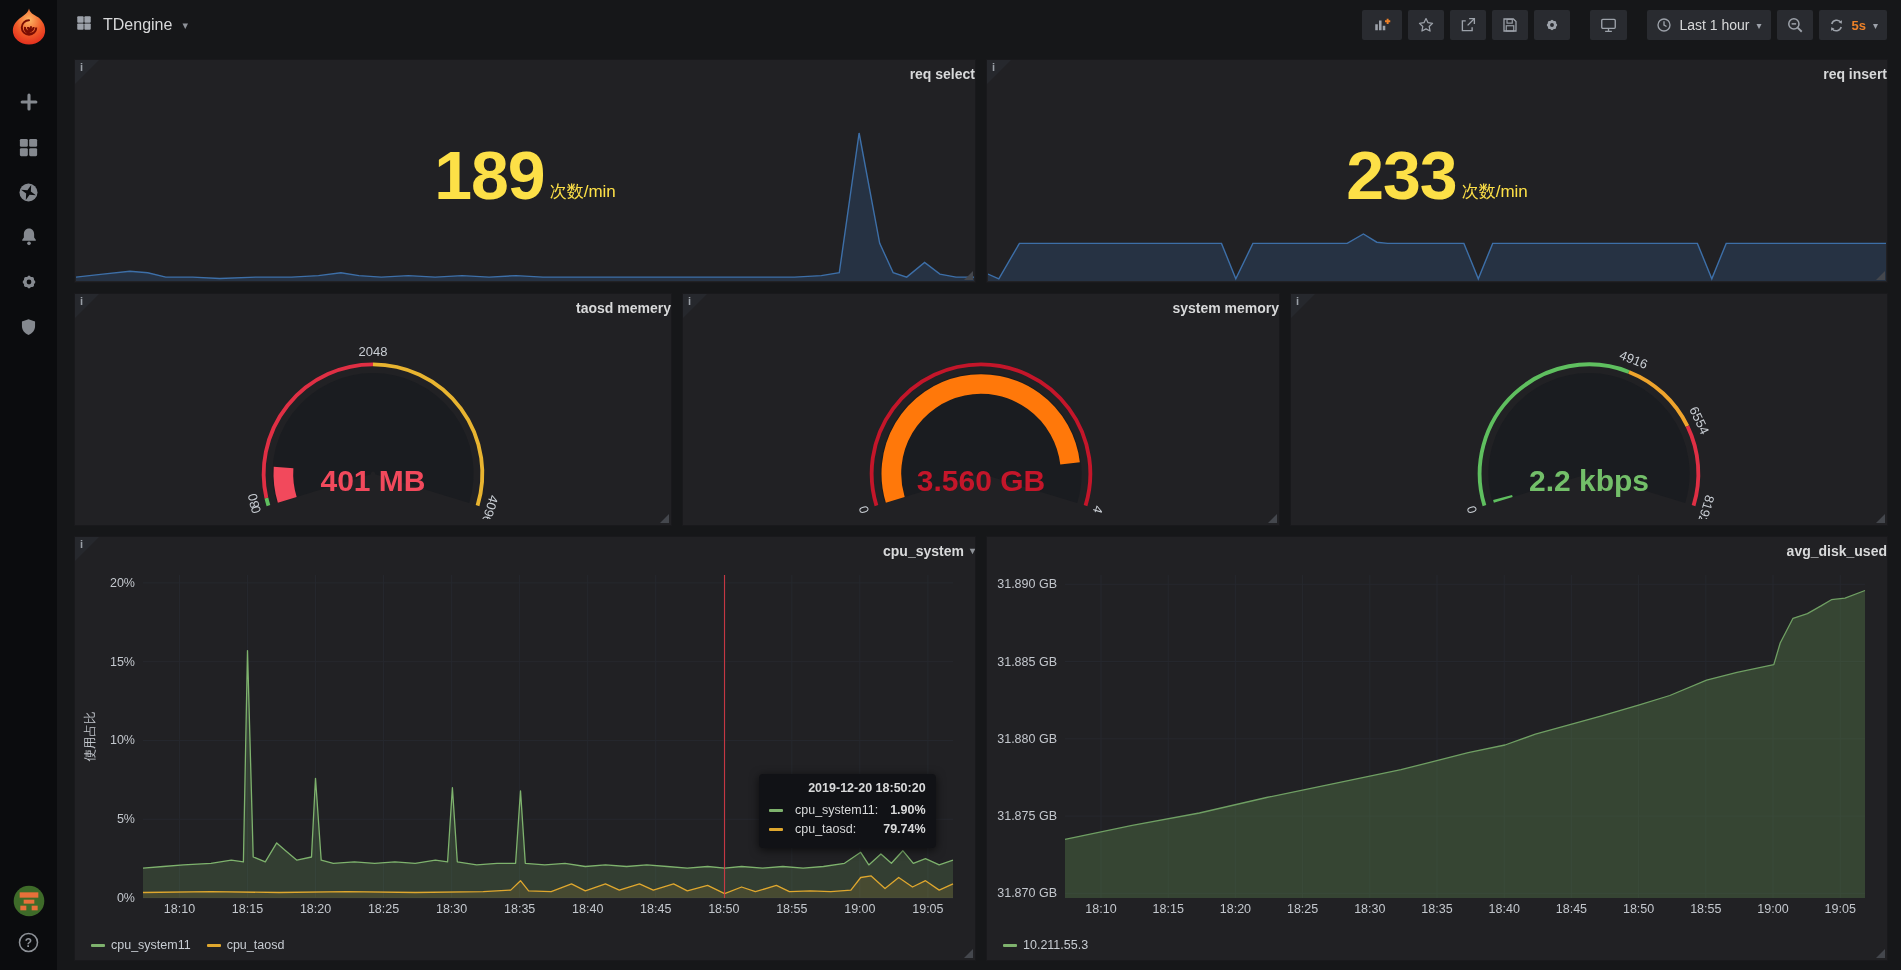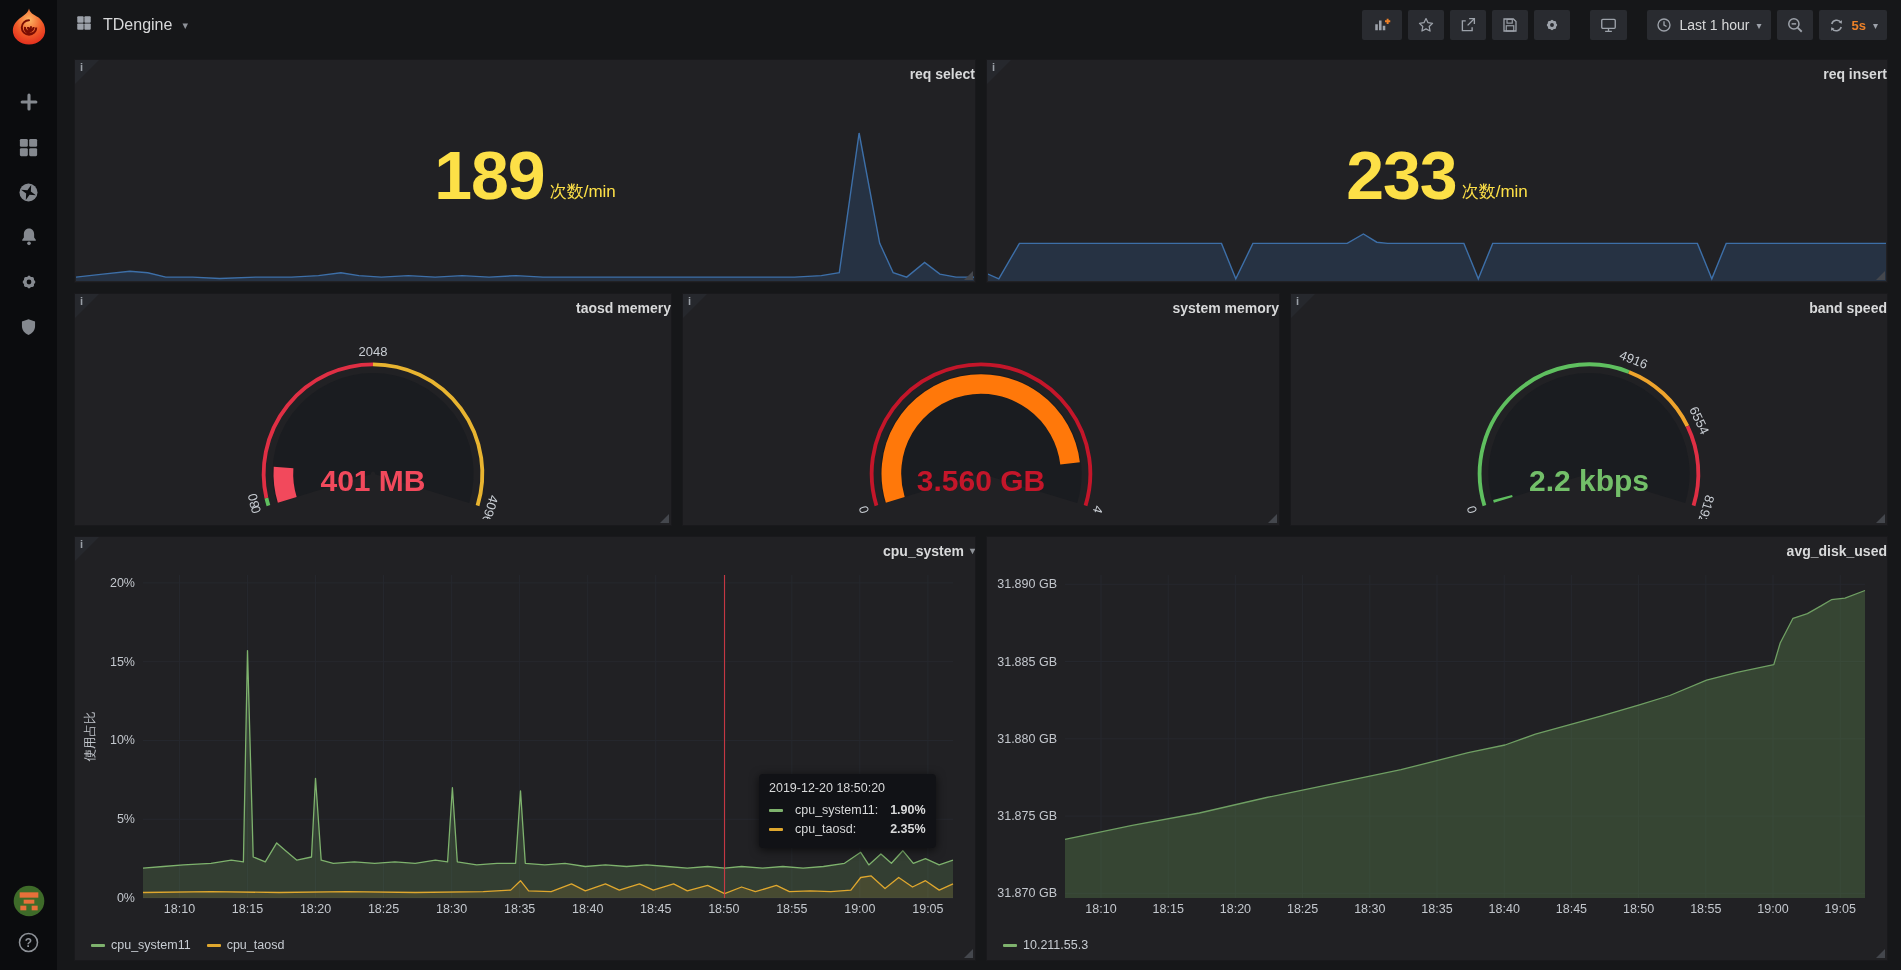--- a/index.html
+++ b/index.html
@@ -52,21 +52,21 @@
   
   .gauge-wrap { position:absolute; top:28px; left:0; right:0; bottom:6px; }
   
   .chart-body { position:absolute; top:30px; left:6px; right:6px; bottom:42px; }
   .legend { position:absolute; left:16px; bottom:8px; display:flex; gap:16px; font-size:12.5px; color:#c7ccd2; z-index:3; }
   .legend-item { display:flex; align-items:center; gap:6px; cursor:pointer; }
   .dash-swatch { width:14px; height:3px; border-radius:1px; }
   
   .tooltip { position:absolute; left:76%; top:56%; min-width:170px; background:#111216; border-radius:4px;
     padding:7px 10px 8px; box-shadow:0 2px 10px rgba(0,0,0,.65); z-index:6; font-size:12.5px; }
-  .tt-time { text-align:left; font-weight:400; margin-bottom:6px; color:#d8d9da; }
+  .tt-time { text-align:right; font-weight:700; margin-bottom:6px; color:#d8d9da; }
   .tt-row { display:flex; align-items:center; gap:12px; line-height:1.55; }
   .tt-val { margin-left:auto; font-weight:700; }
   svg text { font-family:"Liberation Sans", sans-serif; }
 </style>
 </head>
 <body>
 
 <nav class="sidebar">
   <div class="logo">
     <svg width="38" height="38" viewBox="0 0 40 40">
@@ -310,23 +310,20 @@
               <text x="180.8955098475953" y="187.49243557616364" text-anchor="middle" dominant-baseline="central" transform="rotate(-107.0 180.8955098475953 187.49243557616364)" font-size="13" fill="#c9ced4">0</text>
               <text x="415.1044901524047" y="187.49243557616367" text-anchor="middle" dominant-baseline="central" transform="rotate(107.0 415.1044901524047 187.49243557616367)" font-size="13" fill="#c9ced4">4</text>
               <text x="298" y="158.2501" text-anchor="middle" dominant-baseline="central" font-size="30" font-weight="700" fill="#c4162a">3.560 GB</text>
             </svg></div>
         <span class="rsz"></span>
       </section>
       <section class="panel">
         <span class="info-corner">
             <i>i</i>
           </span>
-        <h2 class="panel-title">
-            <span>band speed</span>
-          </h2>
         <div class="gauge-wrap"><svg width="596" height="197">
               <path d="M 248.8579371681873 166.7142363578544 A 51.38745 51.38745 0 1 1 347.14206283181267 166.7142363578544" fill="none" stroke="#1a1c20" stroke-width="98.40150000000001"></path>
               <path d="M 212.26278399556082 177.9024974754055 A 89.6547 89.6547 0 0 1 211.56431576201214 175.4983540464446" fill="none" stroke="#5fbf5f" stroke-width="19.6803"></path>
               <path d="M 193.4424195067815 183.65646033586037 A 109.33500000000001 109.33500000000001 0 0 1 337.9309306603082 49.90757027069131" fill="none" stroke="#5fbf5f" stroke-width="3.8267250000000006"></path>
               <path d="M 337.9309306603082 49.90757027069131 A 109.33500000000001 109.33500000000001 0 0 1 396.4450296472954 104.12196070108494" fill="none" stroke="#efa42c" stroke-width="3.8267250000000006"></path>
               <path d="M 396.4450296472954 104.12196070108494 A 109.33500000000001 109.33500000000001 0 0 1 402.5575804932185 183.65646033586043" fill="none" stroke="#e02f44" stroke-width="3.8267250000000006"></path>
               <text x="180.8955098475953" y="187.49243557616364" text-anchor="middle" dominant-baseline="central" transform="rotate(-107.0 180.8955098475953 187.49243557616364)" font-size="13" fill="#c9ced4">0</text>
               <text x="342.7226423395452" y="37.69367870317426" text-anchor="middle" dominant-baseline="central" transform="rotate(21.4 342.7226423395452 37.69367870317426)" font-size="13" fill="#c9ced4">4916</text>
               <text x="408.25843320497086" y="98.41379598521513" text-anchor="middle" dominant-baseline="central" transform="rotate(64.2 408.25843320497086 98.41379598521513)" font-size="13" fill="#c9ced4">6554</text>
               <text x="415.1044901524047" y="187.49243557616367" text-anchor="middle" dominant-baseline="central" transform="rotate(107.0 415.1044901524047 187.49243557616367)" font-size="13" fill="#c9ced4">8192</text>
@@ -400,21 +397,21 @@
         <div class="tooltip">
           <div class="tt-time">2019-12-20 18:50:20</div>
           <div class="tt-row">
             <span class="dash-swatch" style="background:#7eb26d"></span>
             <span>cpu_system11:</span>
             <span class="tt-val">1.90%</span>
           </div>
           <div class="tt-row">
             <span class="dash-swatch" style="background:#dfa72e"></span>
             <span>cpu_taosd:</span>
-            <span class="tt-val">2.35%</span>
+            <span class="tt-val">79.74%</span>
           </div>
         </div>
         <span class="rsz"></span>
       </section>
       <section class="panel">
         <h2 class="panel-title">
             <span>avg_disk_used</span>
           </h2>
         <div class="chart-body"><svg width="888" height="351">
               <line x1="108" y1="8" x2="108" y2="331" stroke="#26282e" stroke-width="1"></line>

